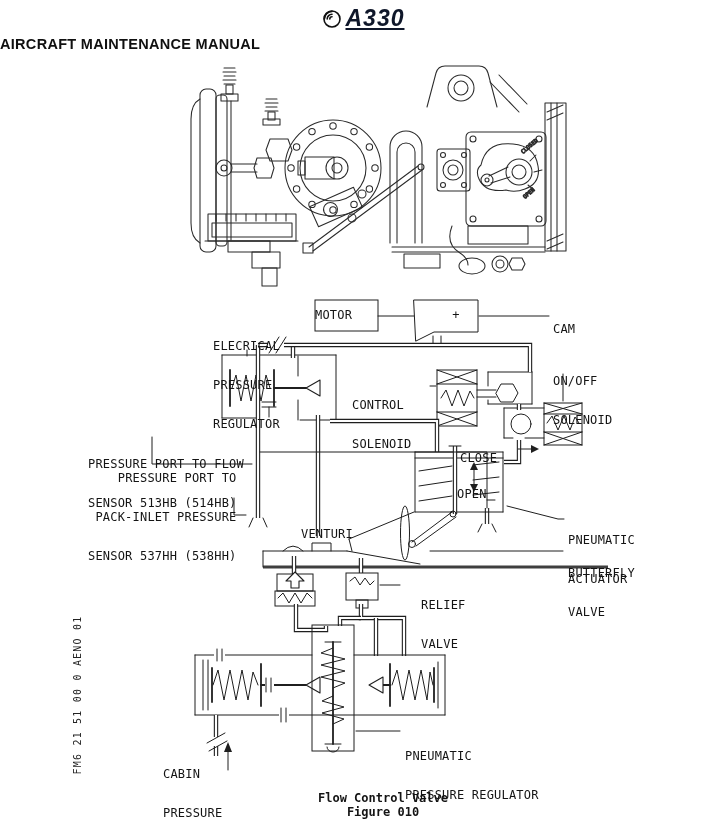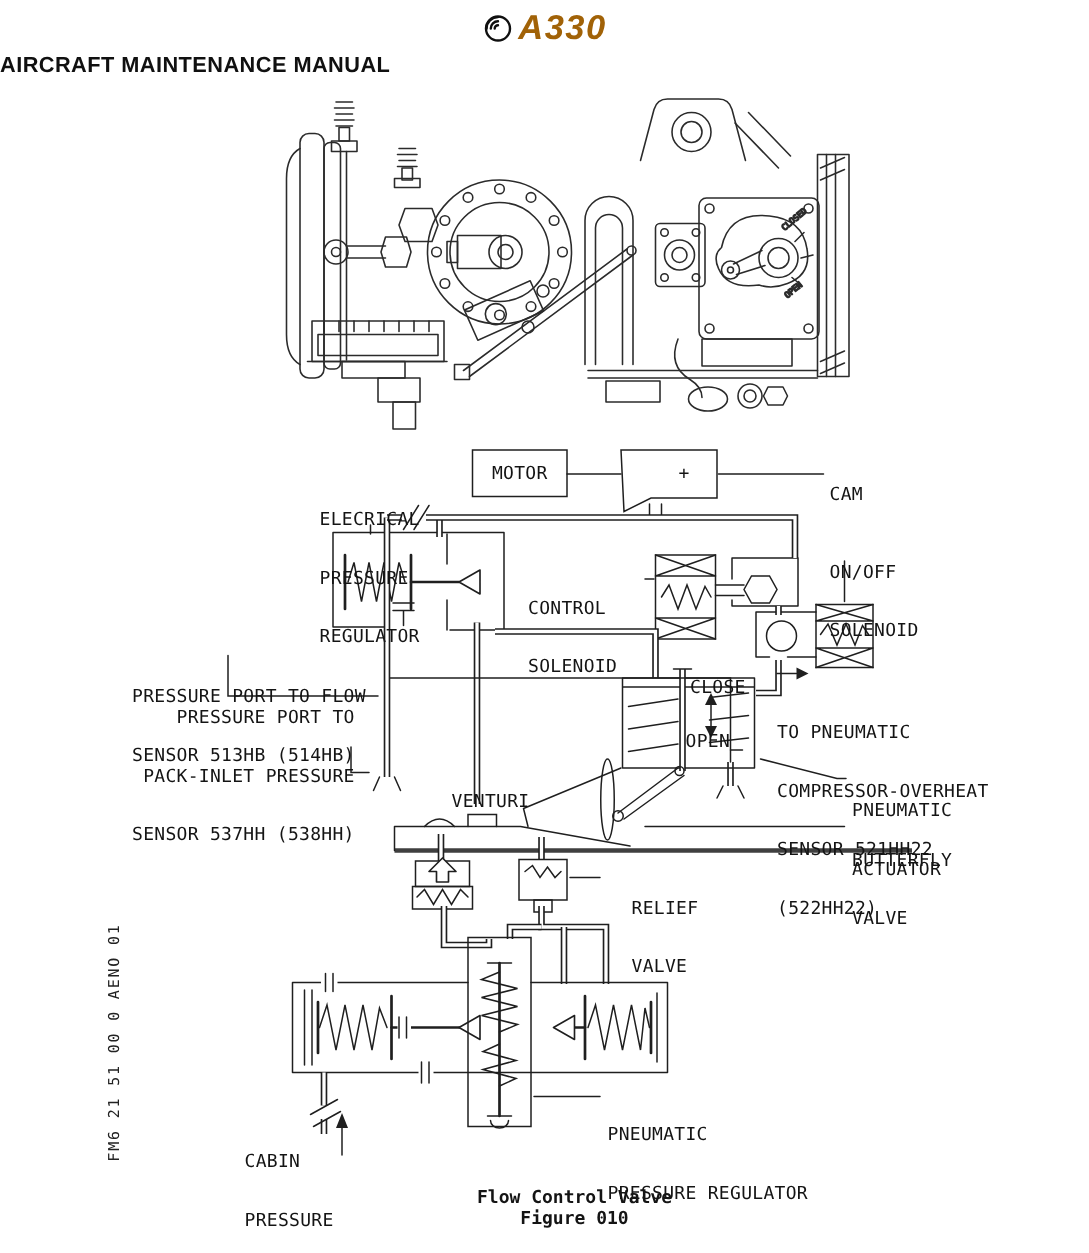--- a/index.html
+++ b/index.html
@@ -1,19 +1,19 @@
 <!DOCTYPE html>
 <html><head>
 <meta charset="utf-8">
 <style>
   html,body{margin:0;padding:0;background:#fff;}
   .page{position:relative;width:726px;height:835px;background:#ffffff;overflow:hidden;
         font-family:"DejaVu Sans Mono",monospace;color:#141414;}
   .logo-row{position:absolute;top:5px;left:0;width:726px;display:flex;justify-content:center;align-items:center;gap:4px;}
-  .logo-text{font:italic bold 23px "Liberation Sans",sans-serif;letter-spacing:1px;color:#a16207;}
+  .logo-text{font:italic bold 23px "Liberation Sans",sans-serif;letter-spacing:1px;color:#0f172a;text-decoration:underline;}
   .amm{position:absolute;top:36px;left:0;width:726px;text-align:left;
        font:bold 14.5px "Liberation Sans",sans-serif;letter-spacing:.3px;color:#101010;}
   svg.art{position:absolute;left:0;top:0;}
   .ln{fill:none;stroke:#2b2b2b;stroke-width:1.05;stroke-linecap:round;stroke-linejoin:round;}
   .thin{fill:none;stroke:#1f1f1f;stroke-width:1;stroke-linecap:round;}
   .rod{fill:none;stroke:#1f1f1f;stroke-width:1.8;stroke-linecap:round;}
   .pipe{fill:none;stroke:#1f1f1f;stroke-width:4.4;}
   .pipei{fill:none;stroke:#ffffff;stroke-width:2.2;}
   .thick{fill:none;stroke:#3f3f3f;stroke-width:3;}
   .fillw{fill:#ffffff;stroke:#1f1f1f;stroke-width:1.1;stroke-linejoin:round;}
@@ -327,21 +327,21 @@
 
       <path class="thin" d="M356,731 H400"></path>
     </g>
   </svg>
 
   <div class="lbl" style="left:213px;top:314px;">
     <span>ELECRICAL</span>
     <span>PRESSURE</span>
     <span>REGULATOR</span>
   </div>
-  <div class="lbl" style="left:315px;top:309px;width:63px;text-align:center;">MOTOR</div>
+  <div class="lbl" style="left:315px;top:309px;width:63px;">MOTOR</div>
   <div class="lbl" style="left:449px;top:309px;width:14px;text-align:center;">+</div>
   <div class="lbl" style="left:553px;top:323px;">CAM</div>
   <div class="lbl" style="left:352px;top:373px;">
     <span>CONTROL</span>
     <span>SOLENOID</span>
   </div>
   <div class="lbl" style="left:553px;top:349px;">
     <span>ON/OFF</span>
     <span>SOLENOID</span>
   </div>
@@ -349,26 +349,20 @@
     <span>PRESSURE PORT TO FLOW</span>
     <span>SENSOR 513HB (514HB)</span>
   </div>
   <div class="lbl" style="left:88px;top:446px;text-align:right;">
     <span>PRESSURE PORT TO</span>
     <span>PACK-INLET PRESSURE</span>
     <span>SENSOR 537HH (538HH)</span>
   </div>
   <div class="lbl sm" style="left:460px;top:453px;">CLOSE</div>
   <div class="lbl sm" style="left:457px;top:489px;">OPEN</div>
-  <div class="lbl" style="left:518px;top:456px;">
-    <span>TO PNEUMATIC</span>
-    <span>COMPRESSOR-OVERHEAT</span>
-    <span>SENSOR 521HH22</span>
-    <span>(522HH22)</span>
-  </div>
   <div class="lbl" style="left:568px;top:508px;">
     <span>PNEUMATIC</span>
     <span>ACTUATOR</span>
   </div>
   <div class="lbl" style="left:568px;top:541px;">
     <span>BUTTERFLY</span>
     <span>VALVE</span>
   </div>
   <div class="lbl" style="left:301px;top:528px;">VENTURI</div>
   <div class="lbl" style="left:405px;top:573px;padding-left:16px;">

